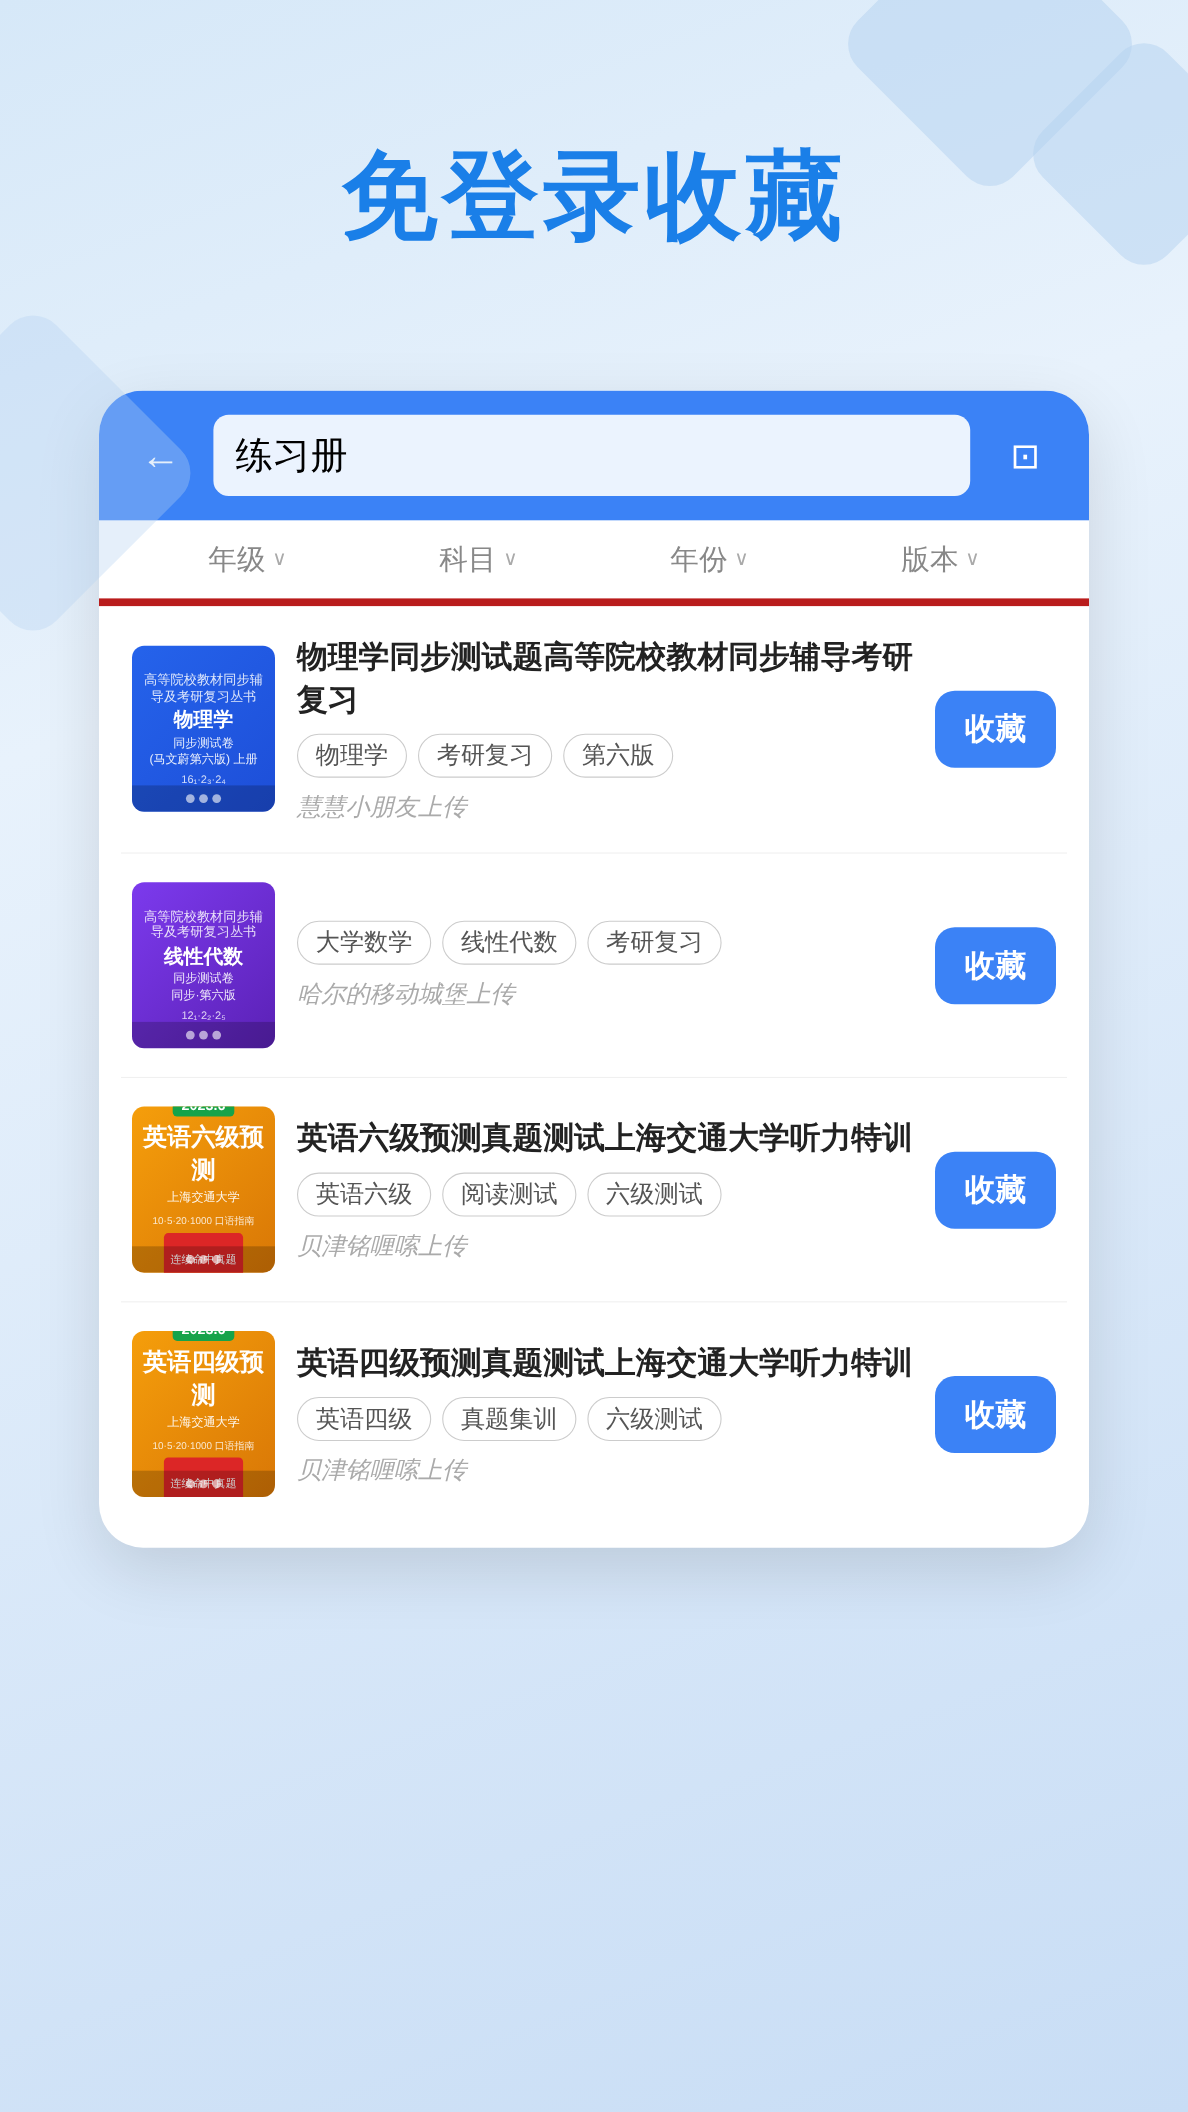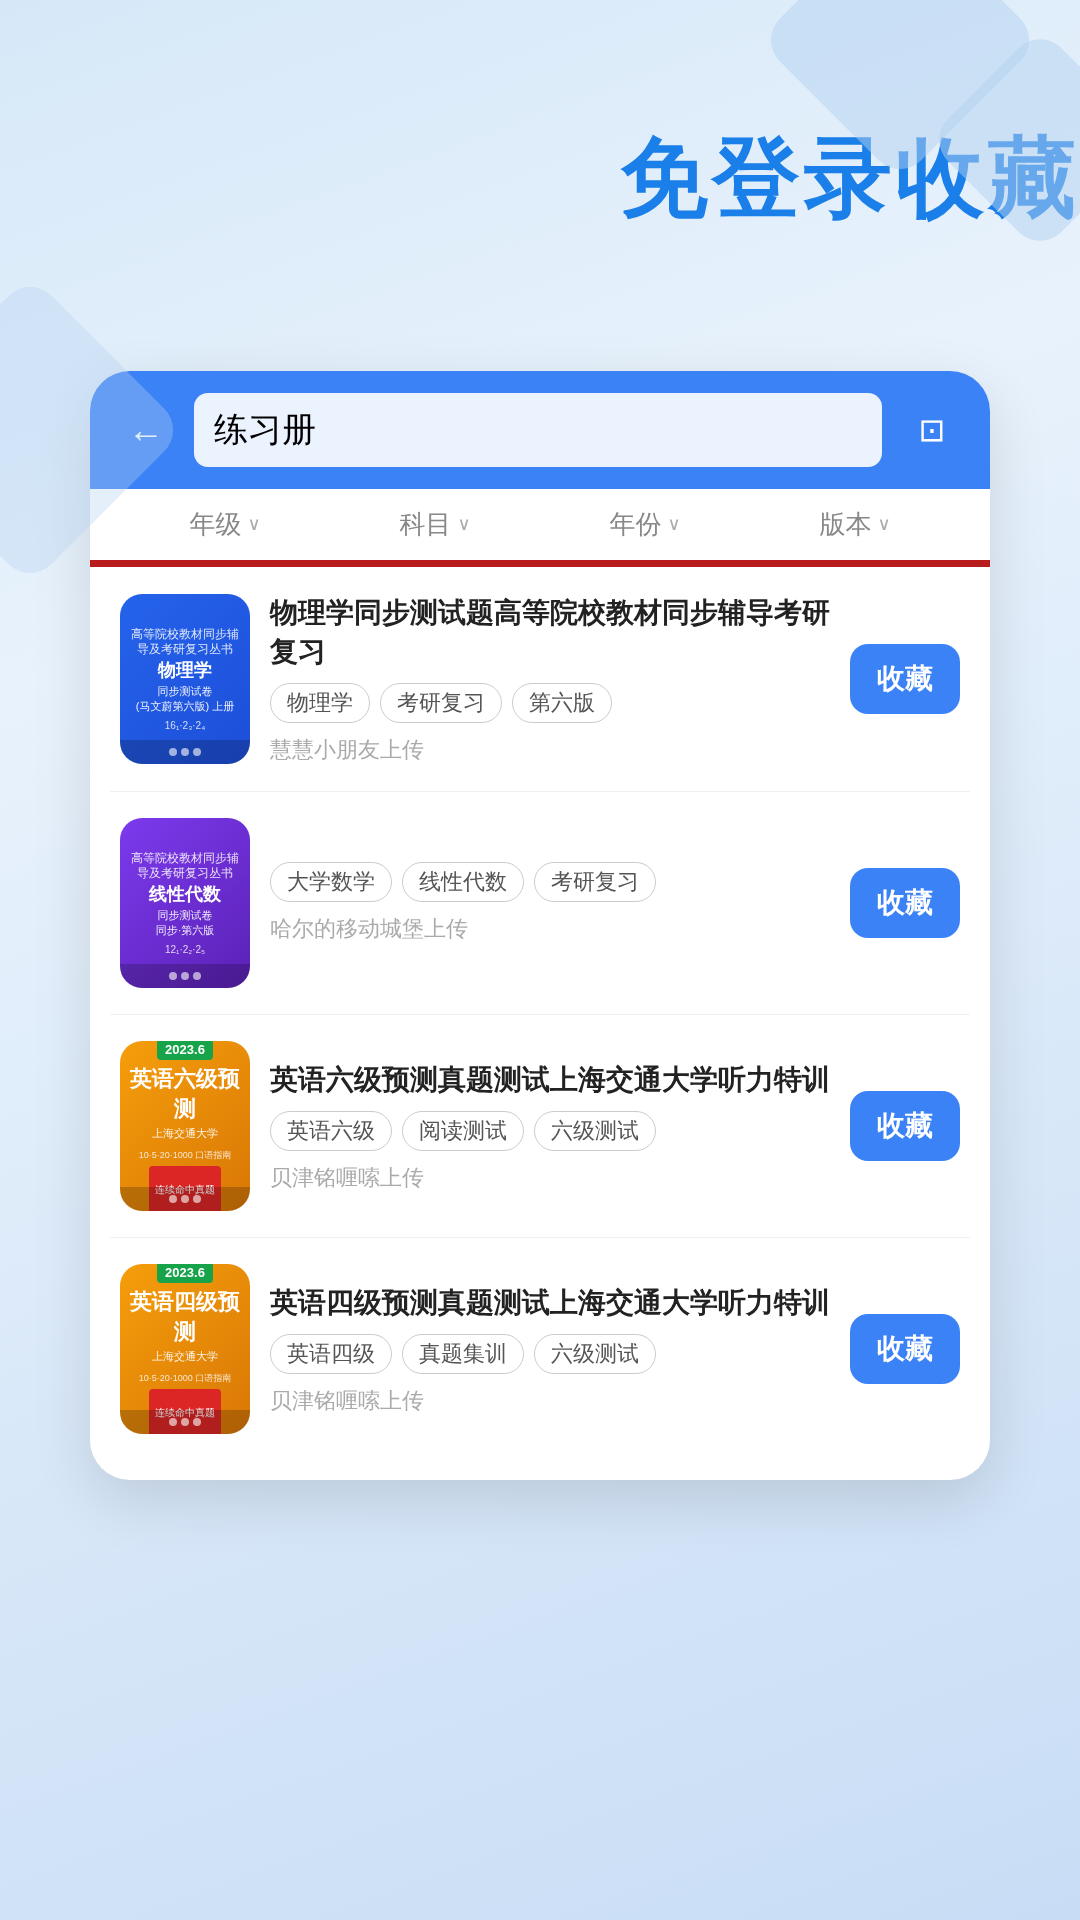--- a/index.html
+++ b/index.html
@@ -39,22 +39,21 @@
       text-align: center;
       padding-top: 130px;
       padding-bottom: 60px;
     }
     .hero-title {
       font-size: 88px;
       font-weight: 900;
       color: #1a7fe8;
       letter-spacing: 4px;
       line-height: 1.1;
-      margin-bottom: 44px;
-      text-align: right;
+      margin-bottom: 28px;
     }
     .hero-subtitle {
       font-size: 44px;
       color: #333;
       font-weight: 400;
       letter-spacing: 6px;
     }
 
     
     .phone-card {
@@ -141,22 +140,22 @@
       align-items: center;
       padding: 26px 10px;
       border-bottom: 1px solid #f0f0f0;
       gap: 20px;
     }
     .book-item:last-child {
       border-bottom: none;
     }
     .book-cover {
       width: 130px;
-      height: 170px;
-      border-radius: 22px;
+      height: 151px;
+      border-radius: 11px;
       flex-shrink: 0;
       overflow: hidden;
       position: relative;
     }
     
     .cover-physics {
       background: linear-gradient(135deg, #2563eb 0%, #1d4ed8 100%);
     }
     
     .cover-linear {
@@ -280,20 +279,21 @@
     .tag {
       border: 1.5px solid #ccc;
       border-radius: 20px;
       padding: 4px 16px;
       font-size: 22px;
       color: #555;
     }
     .book-uploader {
       font-size: 22px;
       color: #aaa;
+      font-style: italic;
     }
     .collect-btn {
       width: 110px;
       height: 70px;
       background: #3b82f6;
       border-radius: 18px;
       display: flex;
       align-items: center;
       justify-content: center;
       cursor: pointer;

